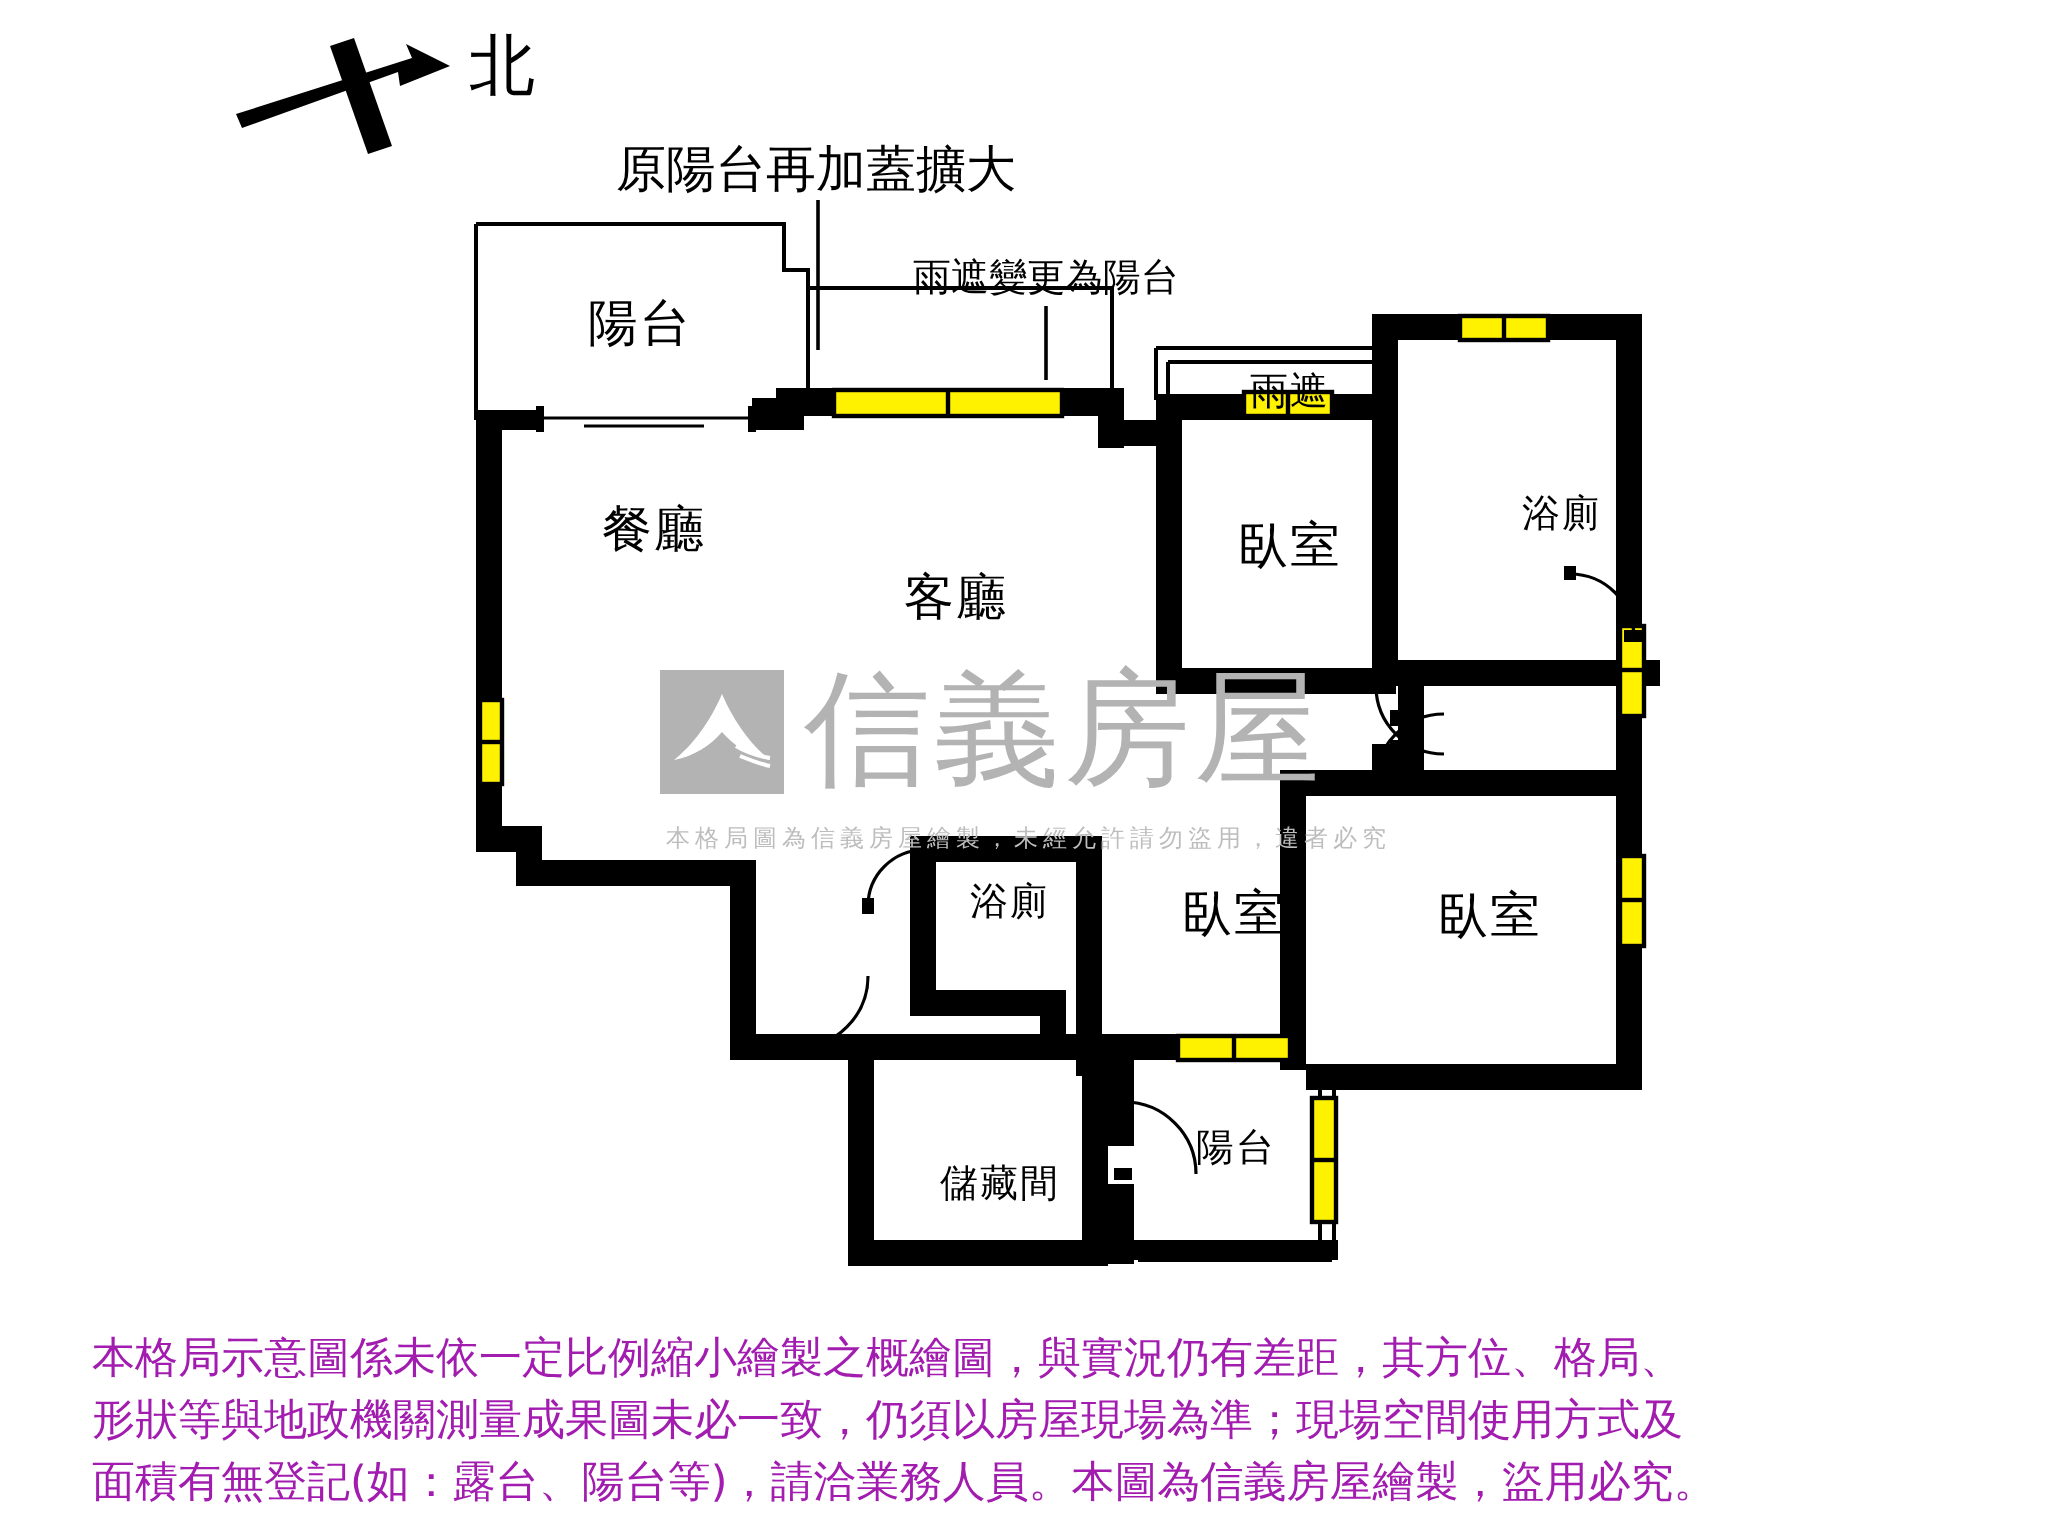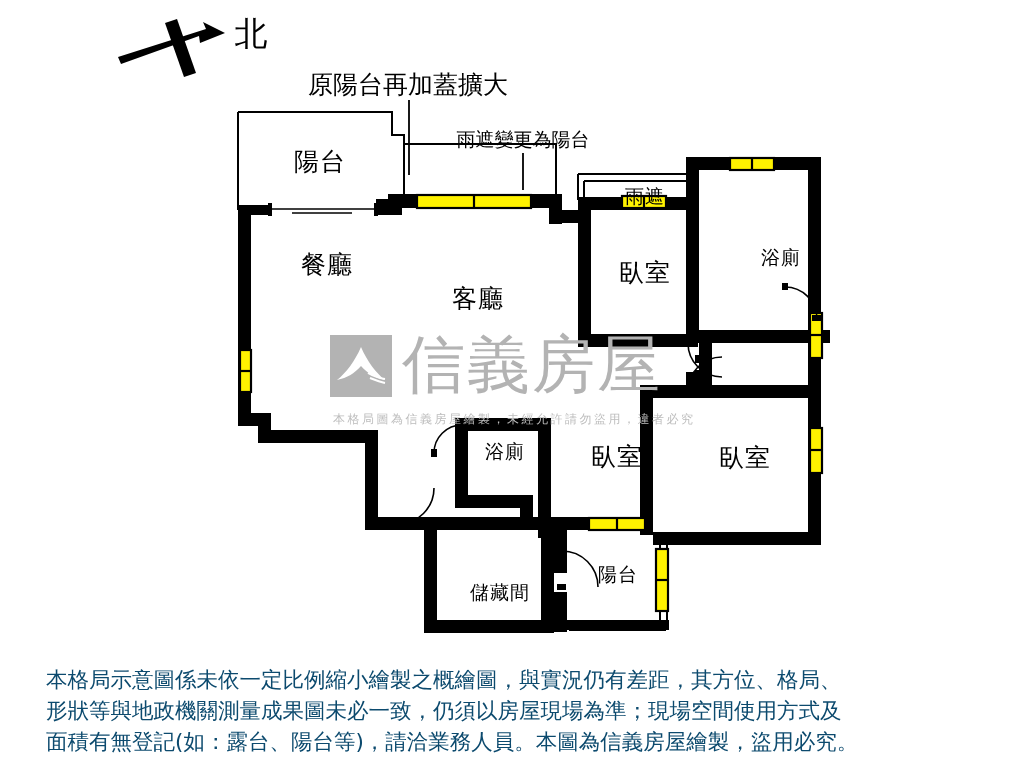--- a/index.html
+++ b/index.html
@@ -105,21 +105,21 @@
   }
 
   
   #disclaimer {
     position: absolute;
     left: 46px;
     top: 664px;
     width: 940px;
     font-size: 21.5px;
     line-height: 31px;
-    color: #0c4a6e;
+    color: #a21caf;
     font-family: "DejaVu Sans", "Liberation Serif", serif;
     letter-spacing: 0px;
     text-align: left;
     white-space: pre-line;
   }
 </style>
 </head>
 <body>
 
 <div id="plan-root">

